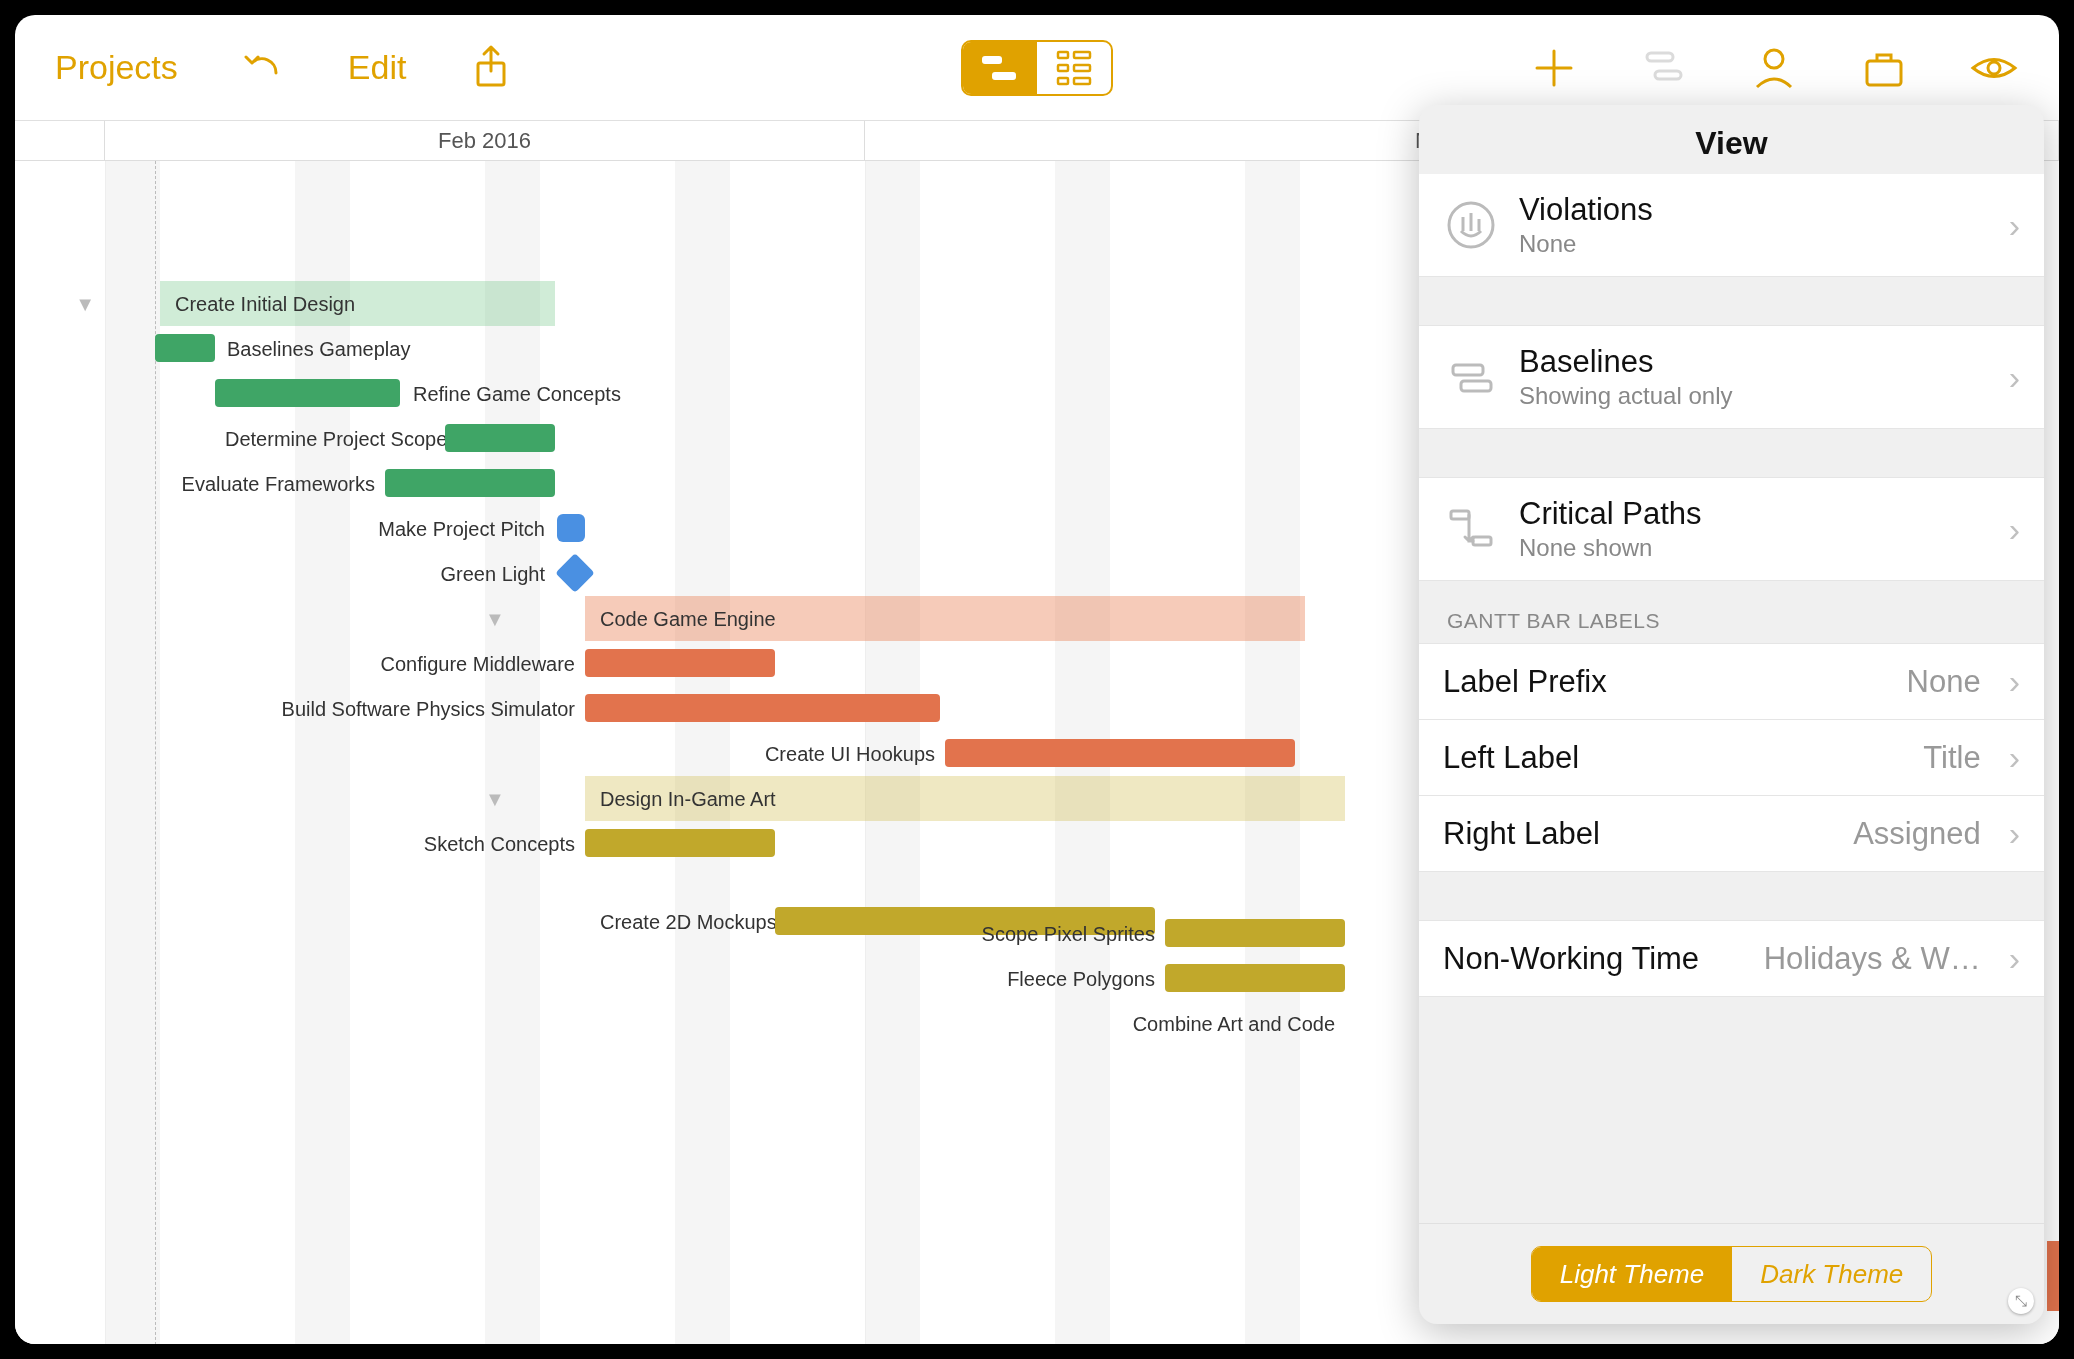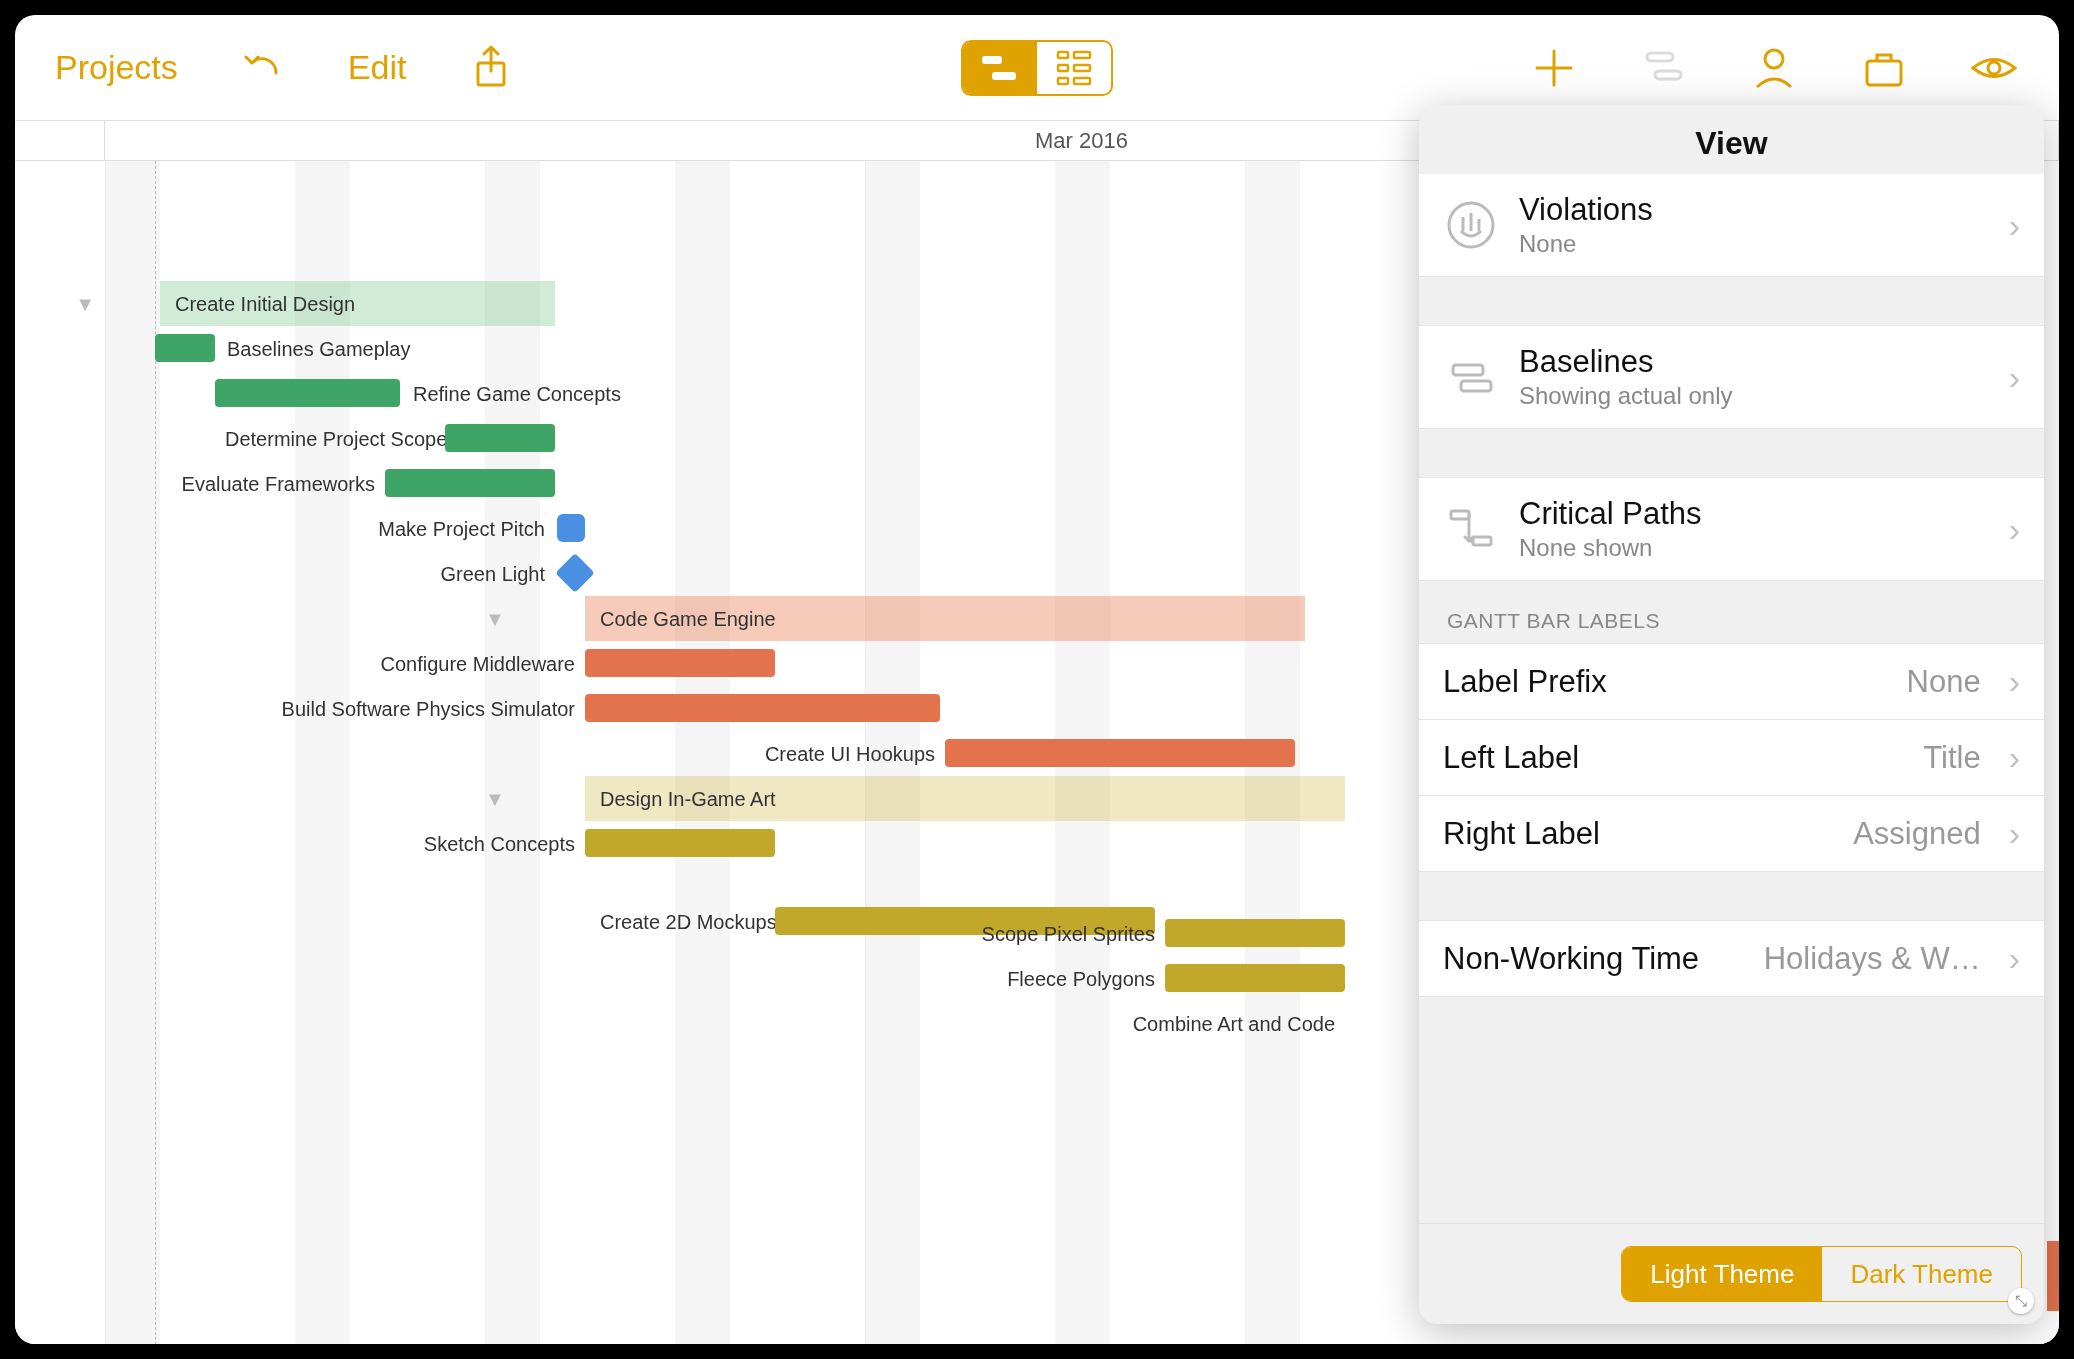--- a/index.html
+++ b/index.html
@@ -164,22 +164,23 @@
 }
 .pop-row-text { flex:1; }
 .pop-row-title { font-size:31px; color:#111; }
 .pop-row-sub { font-size:24px; color:#888; margin-top:2px; }
 .pop-row-value { font-size:31px; color:#999; margin-left:auto; white-space:nowrap; overflow:hidden; text-overflow:ellipsis; max-width:280px; }
 .chevron { color:#c0c0c0; font-size:34px; margin-left:8px; }
 .pop-spacer { height:48px; }
 .pop-footer {
   padding: 22px;
   display:flex;
-  justify-content:flex-end;
+  justify-content:center;
   border-top:1px solid #e0e0e0;
+  font-style:italic;
 }
 .theme-seg {
   border:1px solid #e0a200;
   border-radius:10px;
   display:flex;
   overflow:hidden;
   height:56px;
 }
 .theme-seg .seg {
   padding: 0 28px;
@@ -270,20 +271,21 @@
         <svg viewBox="0 0 50 50" fill="none" stroke="#e0a200" stroke-width="3">
             <path d="M4 25 Q25 8 46 25 Q25 42 4 25 Z"></path>
             <circle cx="25" cy="25" r="6"></circle>
           </svg>
       </span>
     </div>
   </div>
 
   <div class="timeline-header">
     <div class="timeline-stub"></div>
+    <div class="timeline-month" style="width:760px">Feb 2016</div>
     <div class="timeline-month" style="flex:1">Mar 2016</div>
   </div>
 
   <div class="gantt">
 
     <div class="week-stripe" style="left:90px; width:55px"></div>
     <div class="week-stripe" style="left:280px; width:55px"></div>
     <div class="week-stripe" style="left:470px; width:55px"></div>
     <div class="week-stripe" style="left:660px; width:55px"></div>
     <div class="week-stripe" style="left:850px; width:55px"></div>

